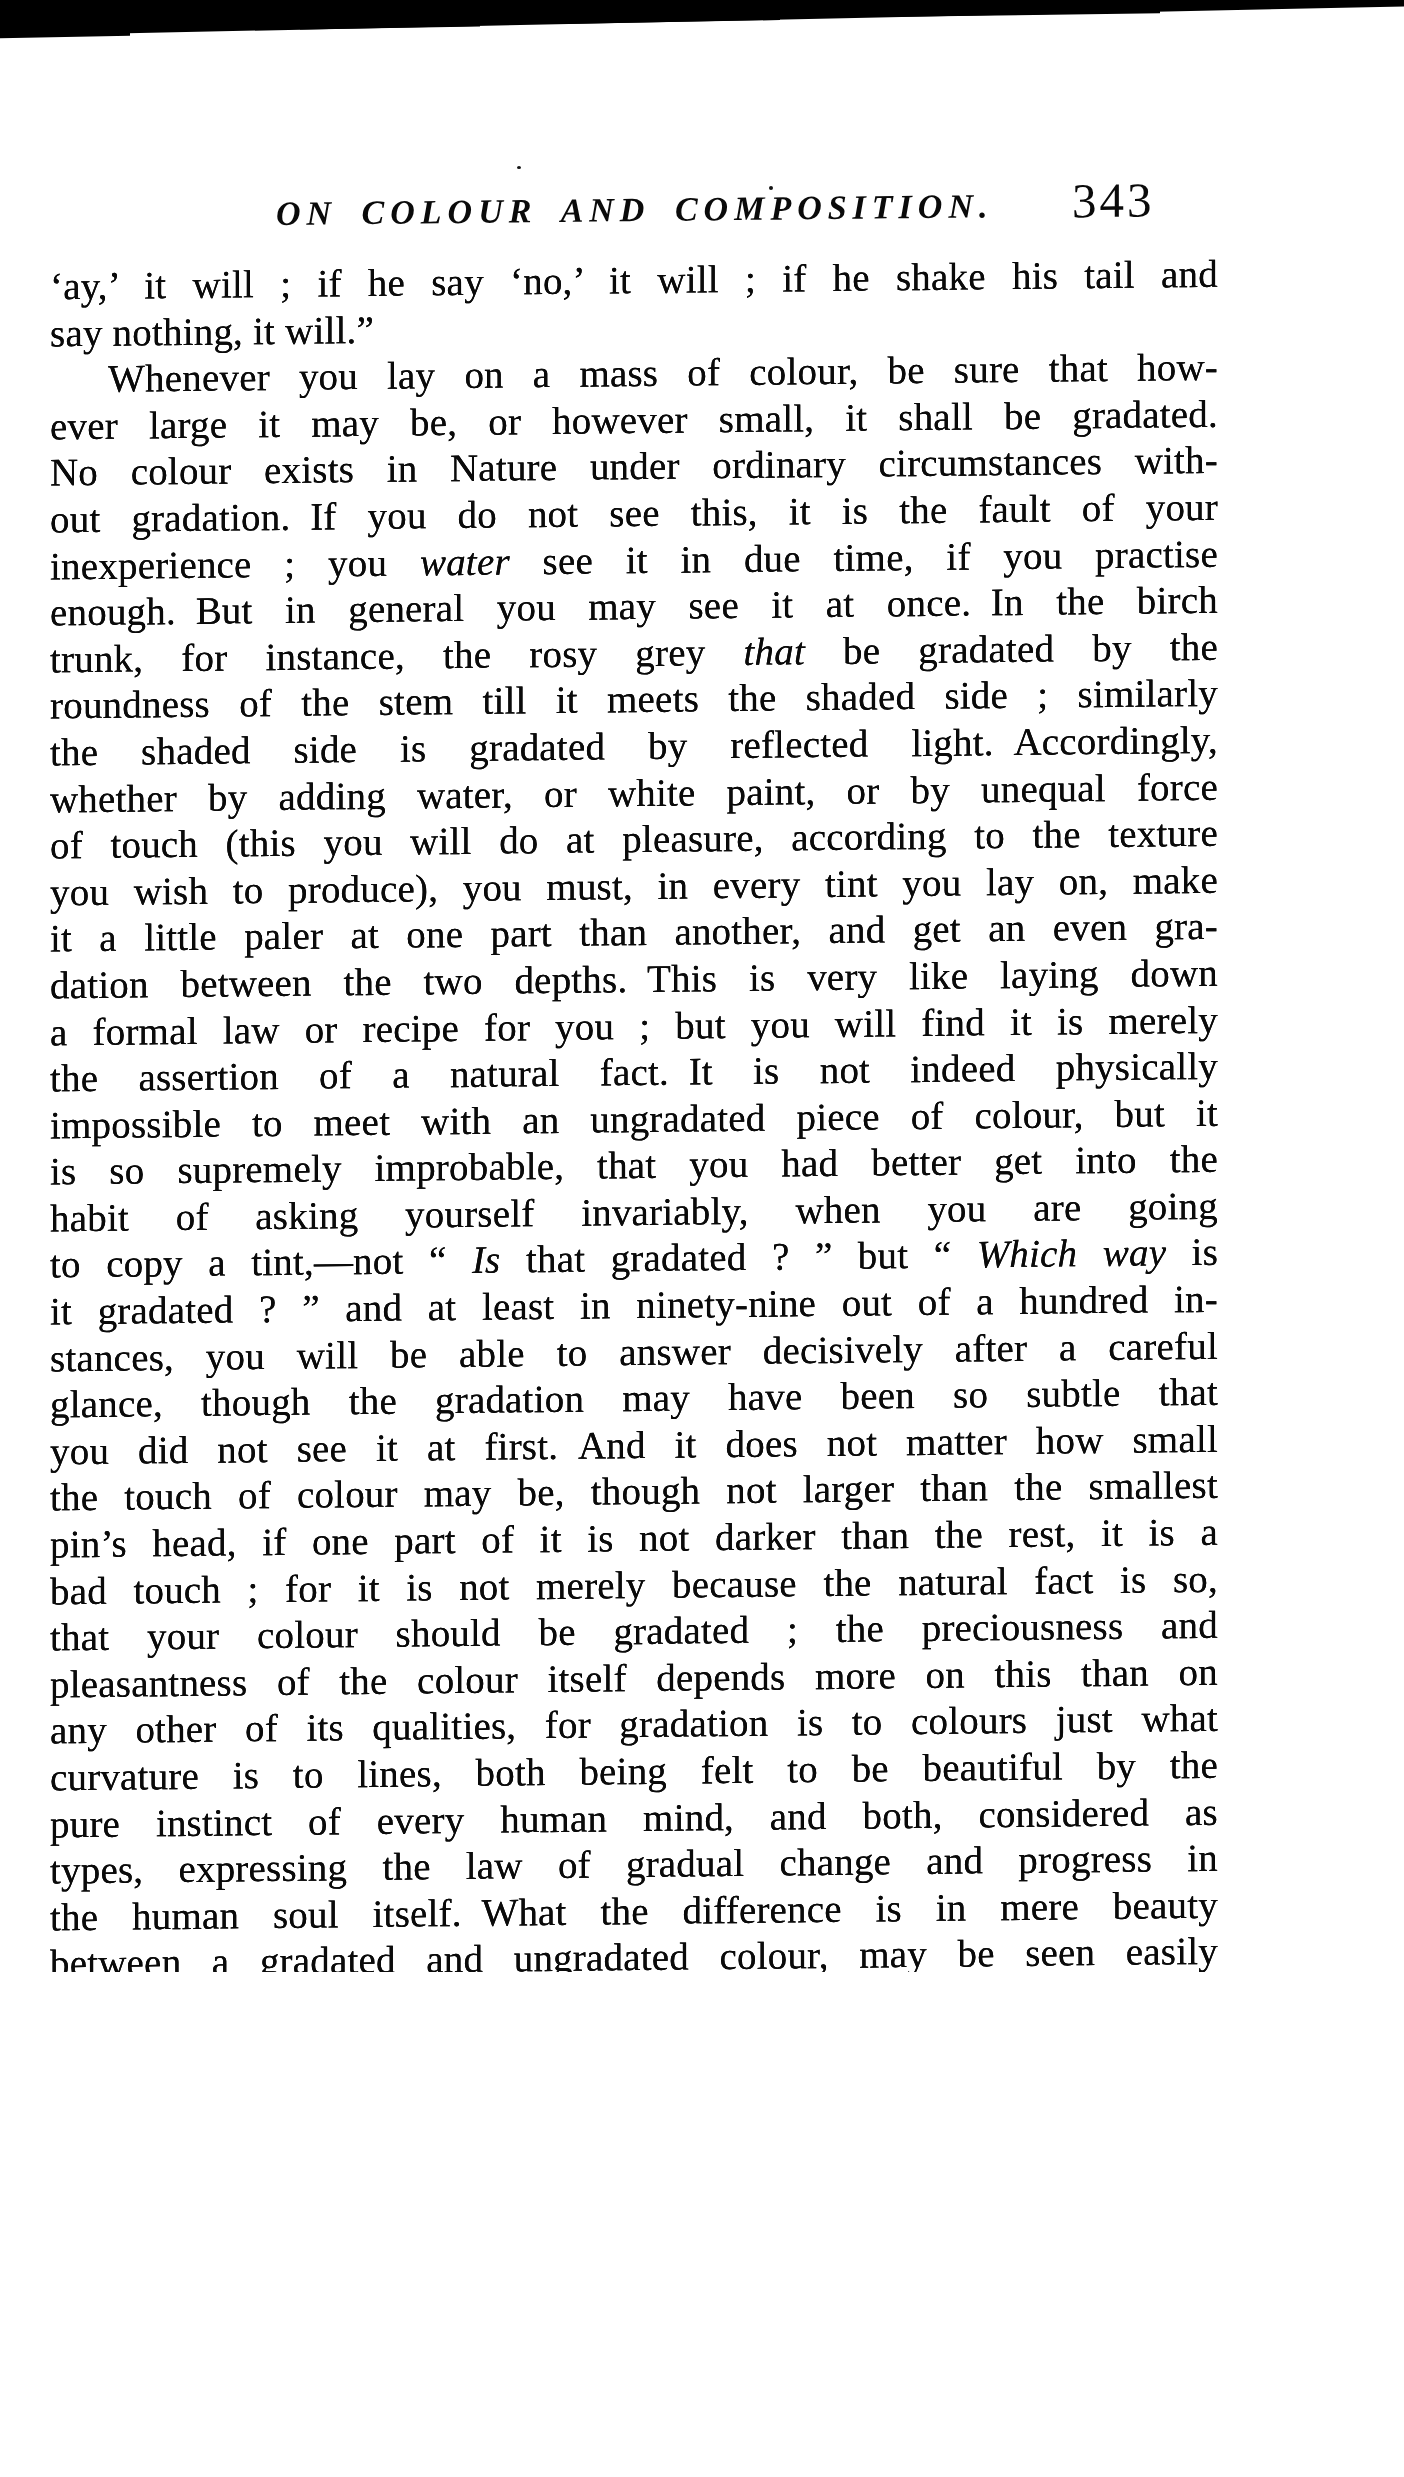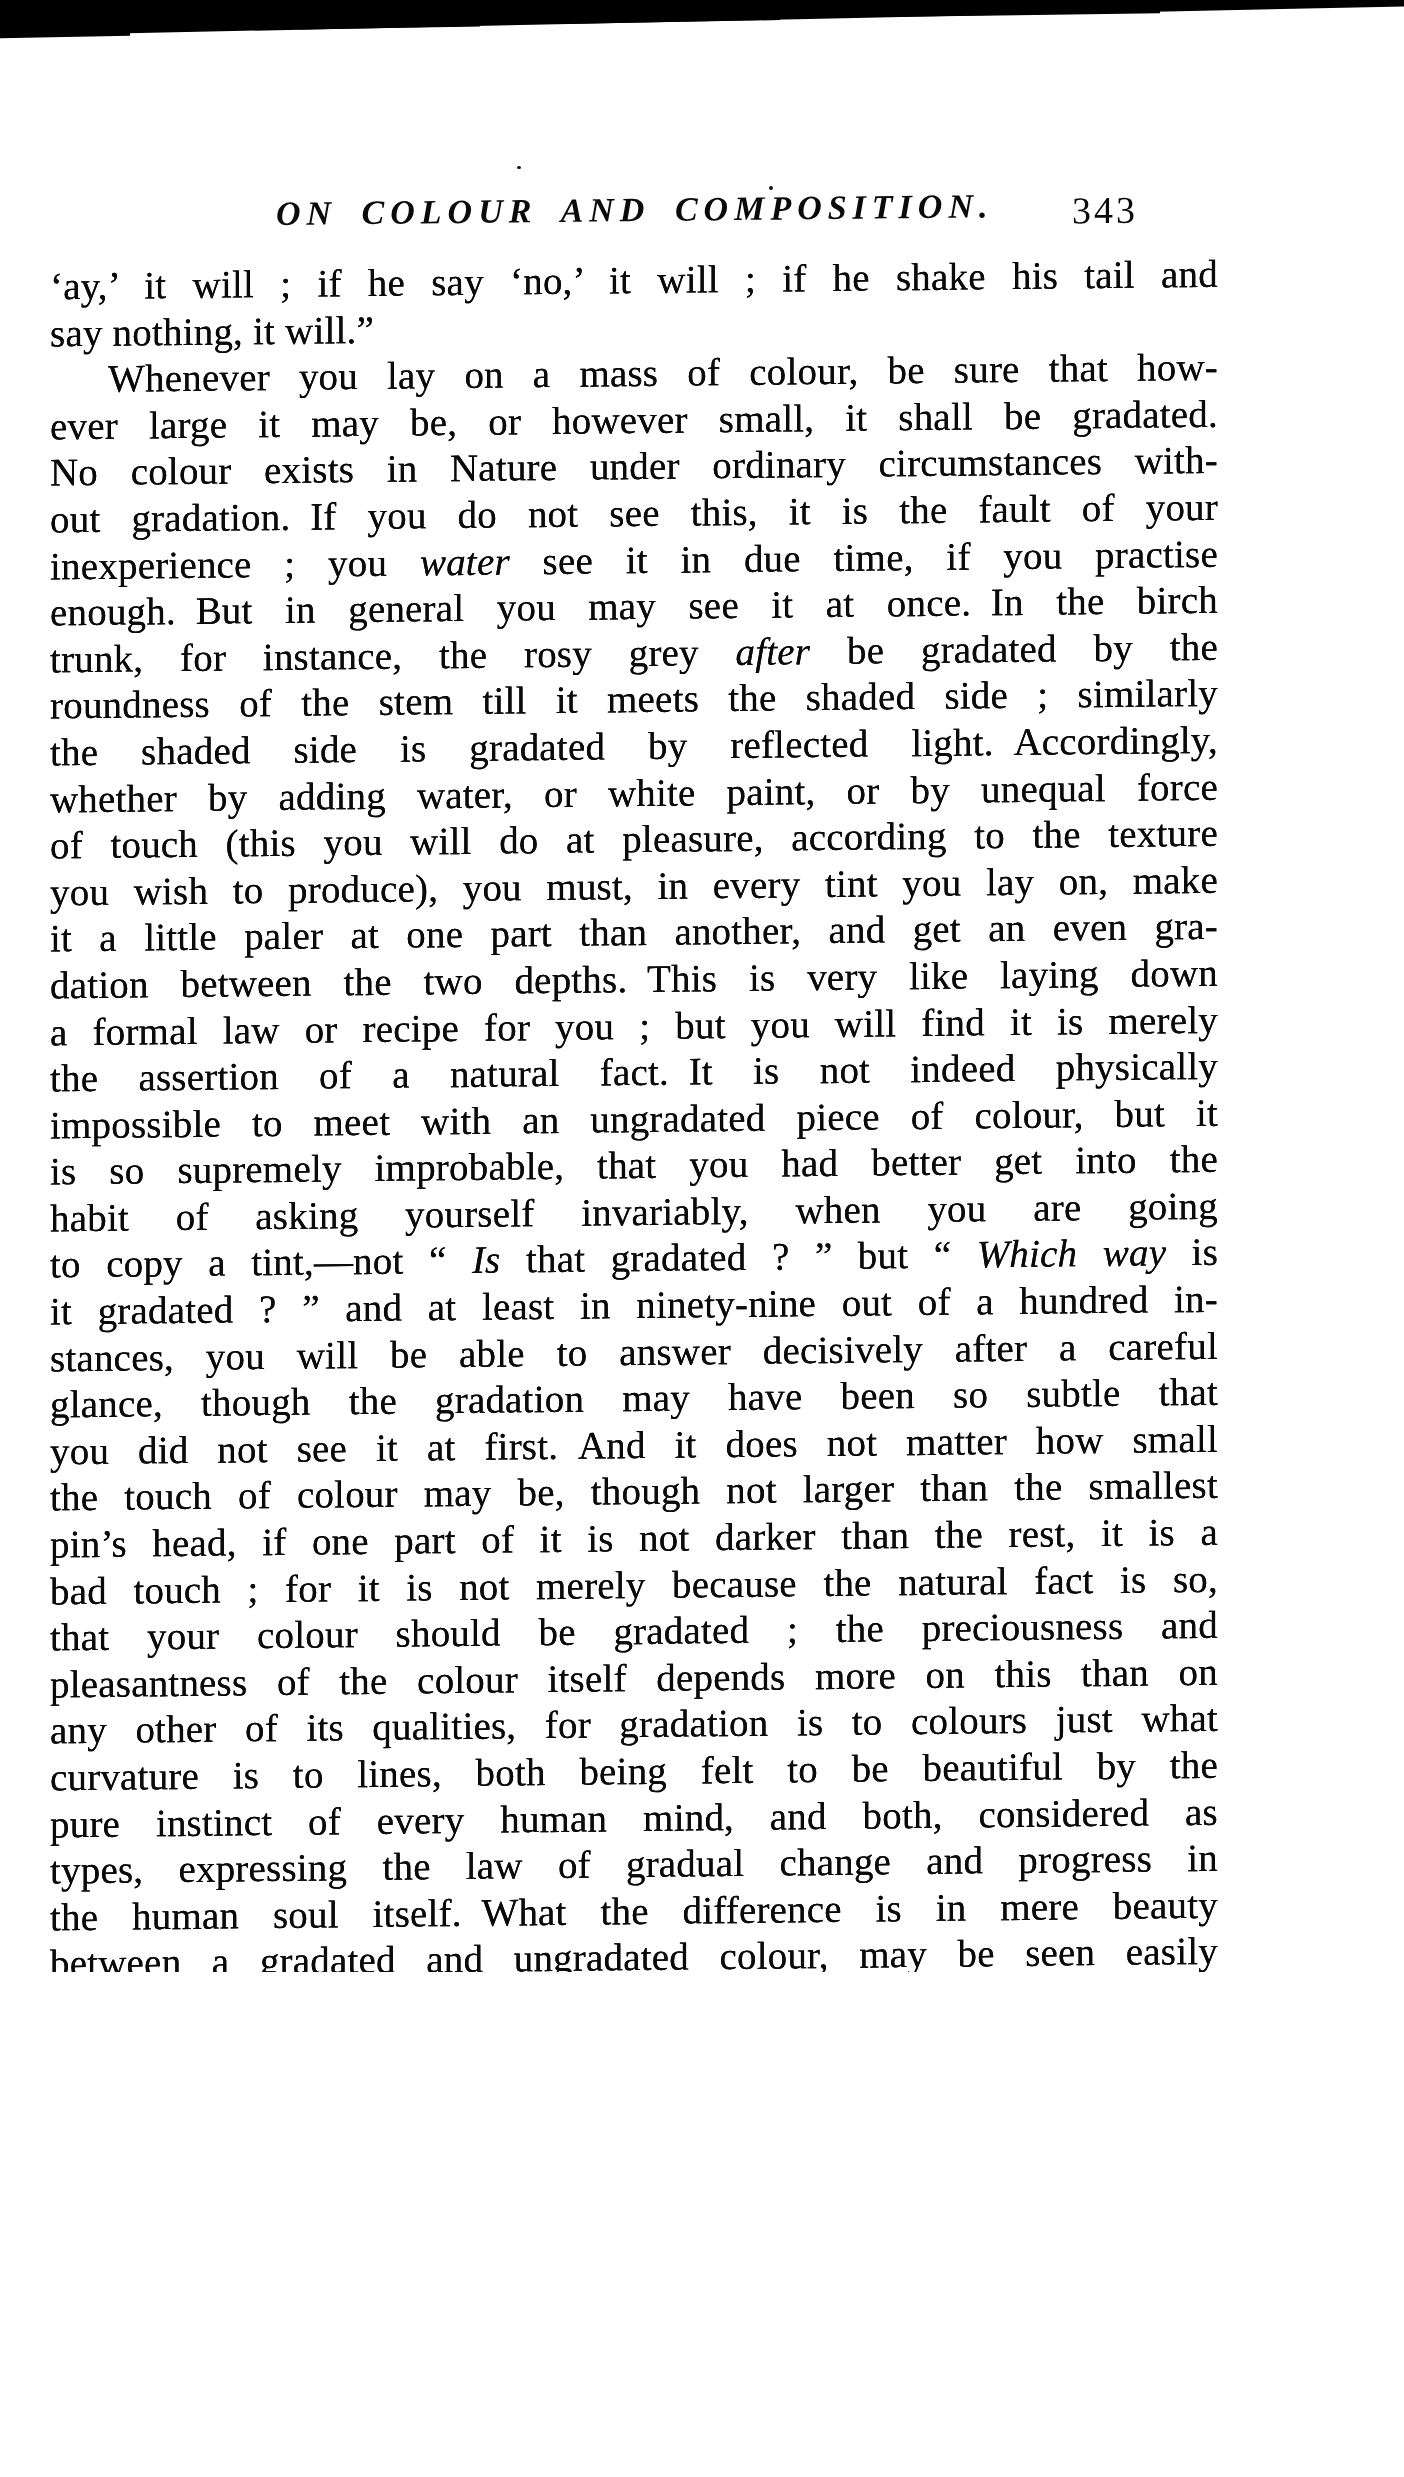--- a/index.html
+++ b/index.html
@@ -44,22 +44,22 @@
     left: 276px; top: 198px;
     font-style: italic;
     font-weight: bold;
     font-size: 34px;
     letter-spacing: 6px;
     word-spacing: 10px;
     white-space: nowrap;
   }
   .page-number {
     position: absolute;
-    left: 1072px; top: 200px;
-    font-size: 38px;
+    left: 1072px; top: 184px;
+    font-size: 49px;
     letter-spacing: 3px;
   }
 
   .text-block {
     position: absolute;
     left: 50px; top: 264px;
     width: 1168px;
   }
   .line {
     height: 46.6px;
@@ -111,21 +111,21 @@
 
     <div class="text-block">
         <div class="line"><span>‘ay,’ it will ; if he say ‘no,’ it will ; if he shake his tail and</span></div>
         <div class="line no-justify"><span>say nothing, it will.”</span></div>
         <div class="line indent"><span>Whenever you lay on a mass of colour, be sure that how-</span></div>
         <div class="line"><span>ever large it may be, or however small, it shall be gradated.</span></div>
         <div class="line"><span>No colour exists in Nature under ordinary circumstances with-</span></div>
         <div class="line"><span>out gradation. If you do not see this, it is the fault of your</span></div>
         <div class="line"><span>inexperience ; you </span><span class="it">water</span><span> see it in due time, if you practise</span></div>
         <div class="line"><span>enough. But in general you may see it at once. In the birch</span></div>
-        <div class="line"><span>trunk, for instance, the rosy grey </span><span class="it">after</span><span> be gradated by the</span></div>
+        <div class="line"><span>trunk, for instance, the rosy grey </span><span class="it">that</span><span> be gradated by the</span></div>
         <div class="line"><span>roundness of the stem till it meets the shaded side ; similarly</span></div>
         <div class="line"><span>the shaded side is gradated by reflected light. Accordingly,</span></div>
         <div class="line"><span>whether by adding water, or white paint, or by unequal force</span></div>
         <div class="line"><span>of touch (this you will do at pleasure, according to the texture</span></div>
         <div class="line"><span>you wish to produce), you must, in every tint you lay on, make</span></div>
         <div class="line"><span>it a little paler at one part than another, and get an even gra-</span></div>
         <div class="line"><span>dation between the two depths. This is very like laying down</span></div>
         <div class="line"><span>a formal law or recipe for you ; but you will find it is merely</span></div>
         <div class="line"><span>the assertion of a natural fact. It is not indeed physically</span></div>
         <div class="line"><span>impossible to meet with an ungradated piece of colour, but it</span></div>

